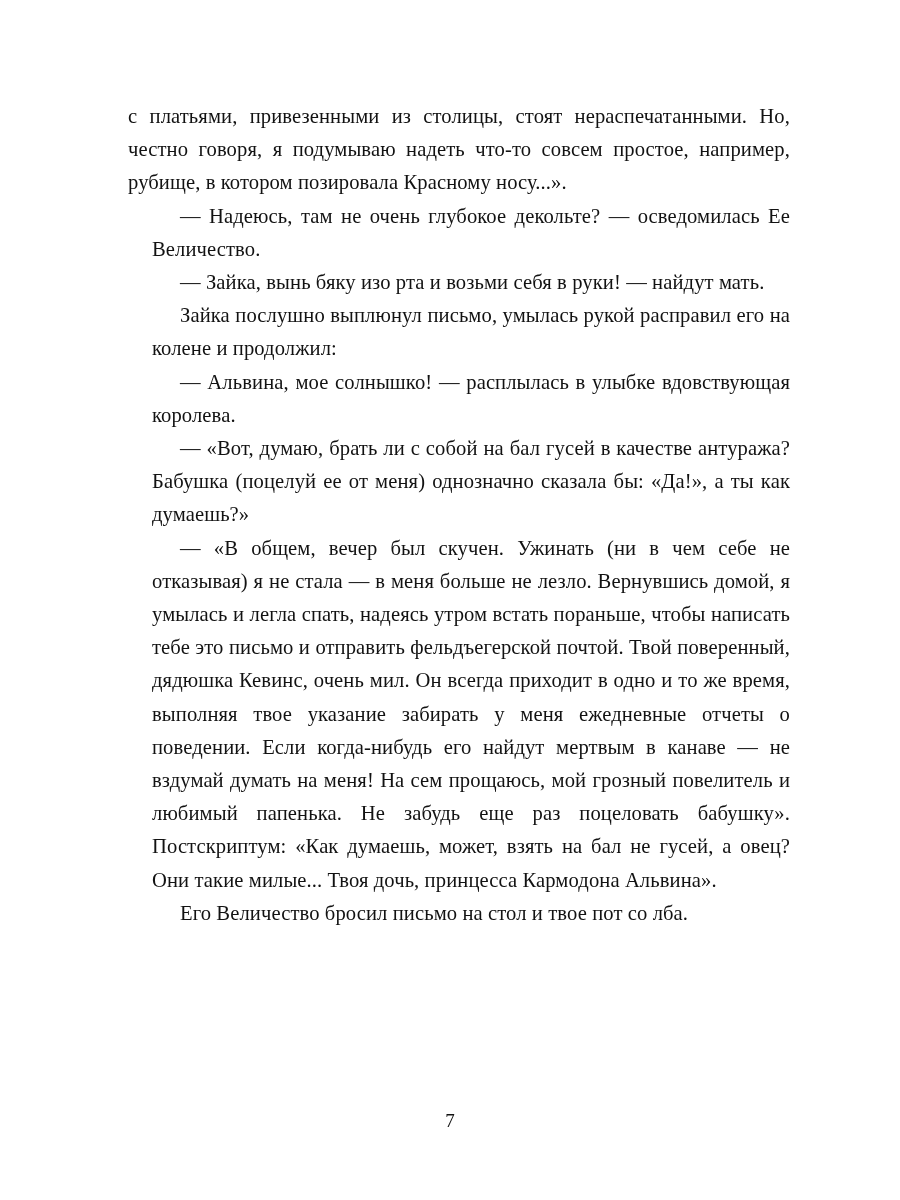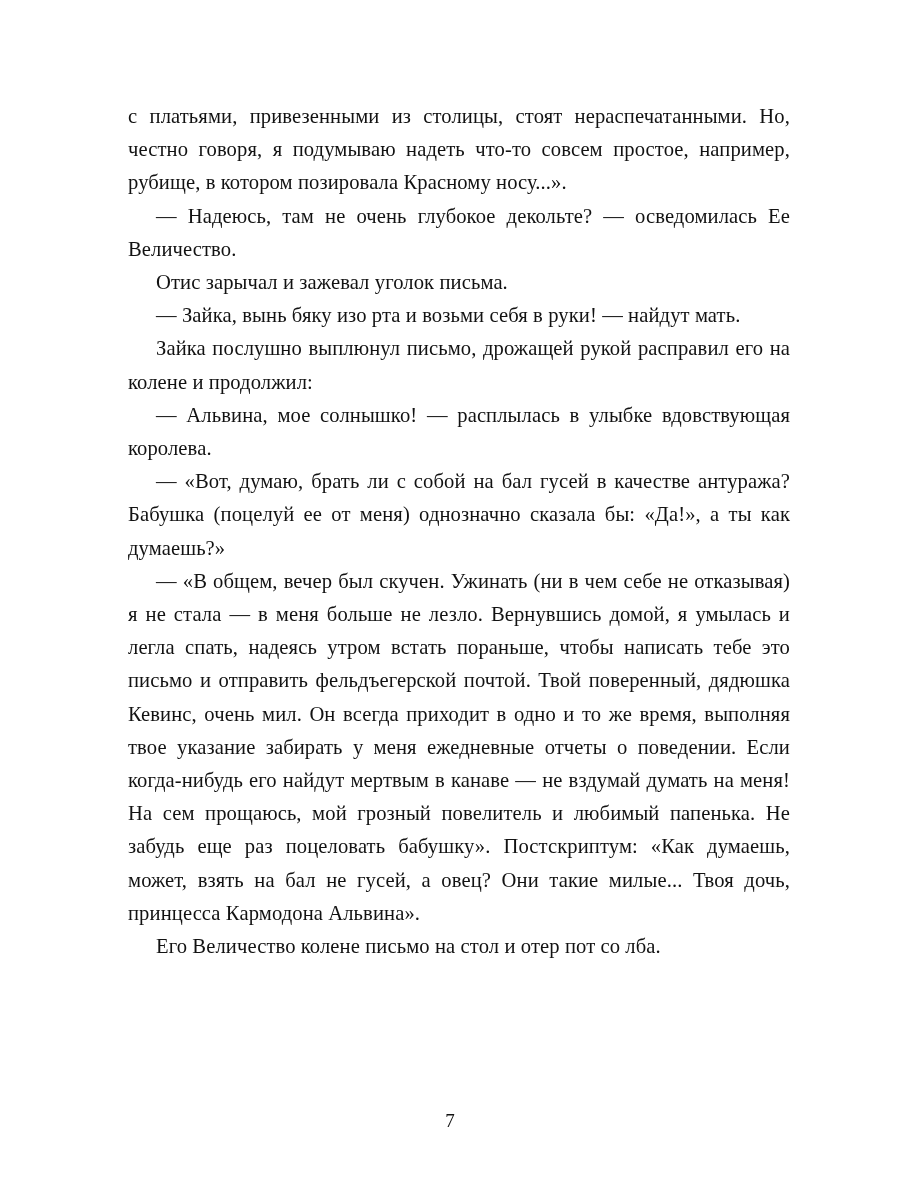--- a/index.html
+++ b/index.html
@@ -33,20 +33,21 @@
     font-size: 20.6px;
     line-height: 33.2px;
     text-align: justify;
     text-justify: inter-word;
     hyphens: manual;
     color: #121212;
     letter-spacing: 0.1px;
   }
   .para.indent {
     text-indent: 28px;
+    margin-left: 24px;
   }
   .para.noindent {
     text-indent: 0;
   }
   .page-number {
     position: absolute;
     left: 0;
     right: 0;
     top: 1110px;
     text-align: center;
@@ -56,24 +57,23 @@
   }
 </style>
 </head>
 <body>
 
 <div class="page">
 
   <div class="text-column">
     <p class="para noindent">с платьями, привезенными из столицы, стоят нераспечатанными. Но, честно говоря, я подумываю надеть что-то совсем простое, например, рубище, в котором позировала Красному носу...».</p>
     <p class="para indent">— Надеюсь, там не очень глубокое декольте? — осведомилась Ее Величество.</p>
-    <p class="para indent">Отис зарычал и зажевал уголок письма.</p>
     <p class="para indent">— Зайка, вынь бяку изо рта и возьми себя в руки! — найдут мать.</p>
-    <p class="para indent">Зайка послушно выплюнул письмо, дрожащей рукой расправил его на колене и продолжил:</p>
+    <p class="para indent">Зайка послушно выплюнул письмо, умылась рукой расправил его на колене и продолжил:</p>
     <p class="para indent">— Альвина, мое солнышко! — расплылась в улыбке вдовствующая королева.</p>
     <p class="para indent">— «Вот, думаю, брать ли с собой на бал гусей в качестве антуража? Бабушка (поцелуй ее от меня) однозначно сказала бы: «Да!», а ты как думаешь?»</p>
     <p class="para indent">— «В общем, вечер был скучен. Ужинать (ни в чем себе не отказывая) я не стала — в меня больше не лезло. Вернувшись домой, я умылась и легла спать, надеясь утром встать пораньше, чтобы написать тебе это письмо и отправить фельдъегерской почтой. Твой поверенный, дядюшка Кевинс, очень мил. Он всегда приходит в одно и то же время, выполняя твое указание забирать у меня ежедневные отчеты о поведении. Если когда-нибудь его найдут мертвым в канаве — не вздумай думать на меня! На сем прощаюсь, мой грозный повелитель и любимый папенька. Не забудь еще раз поцеловать бабушку». Постскриптум: «Как думаешь, может, взять на бал не гусей, а овец? Они такие милые... Твоя дочь, принцесса Кармодона Альвина».</p>
-    <p class="para indent">Его Величество колене письмо на стол и отер пот со лба.</p>
+    <p class="para indent">Его Величество бросил письмо на стол и твое пот со лба.</p>
   </div>
 
   <div class="page-number">7</div>
 
 </div>
 
 </body></html>

